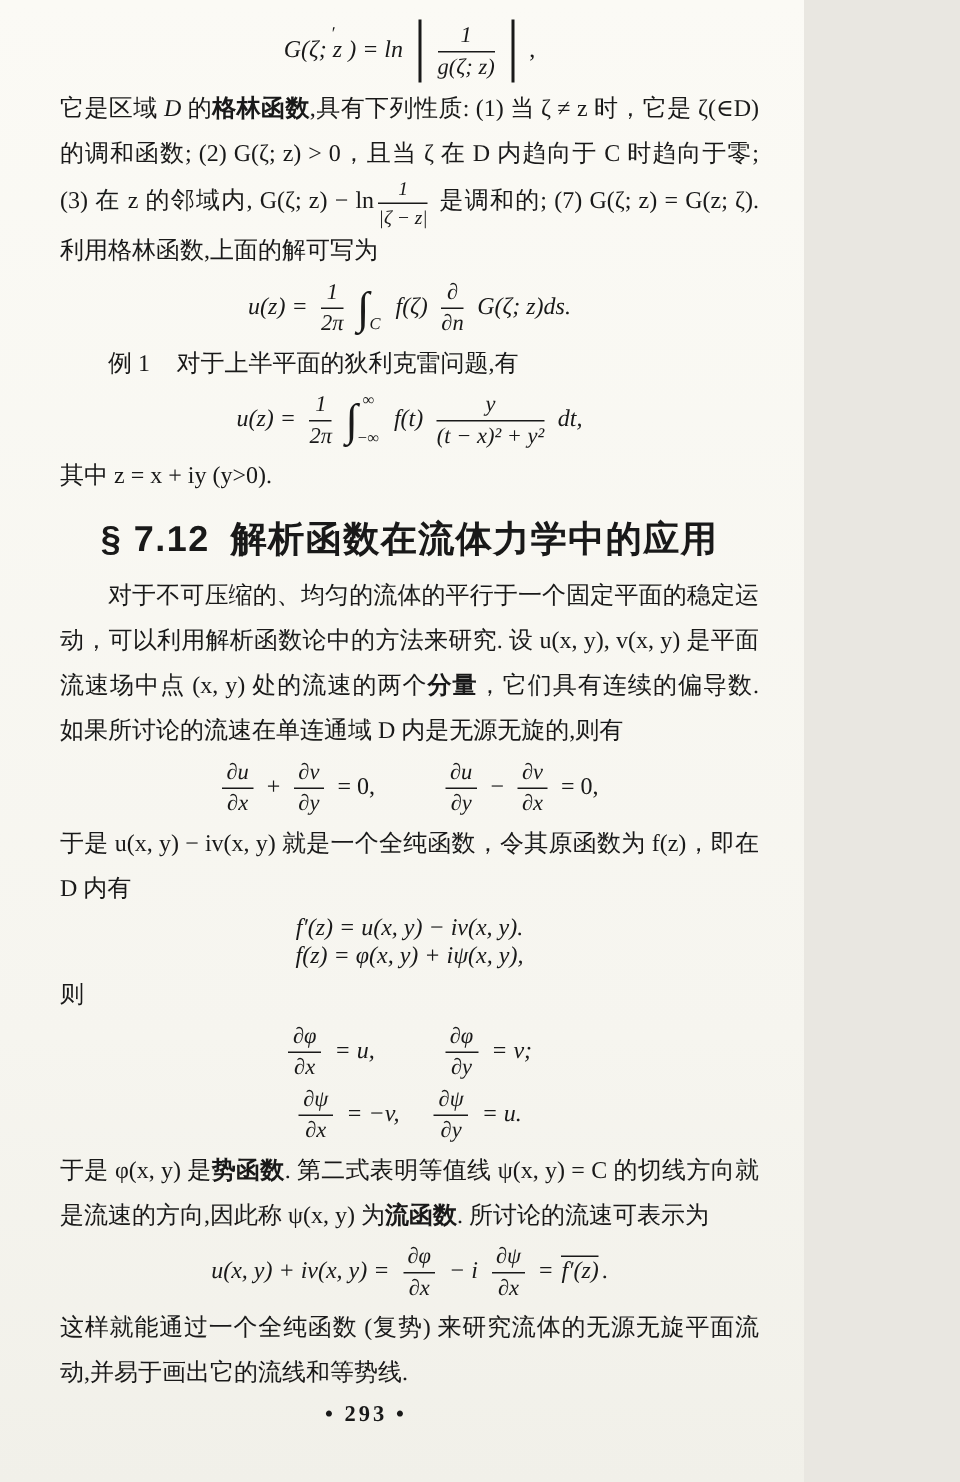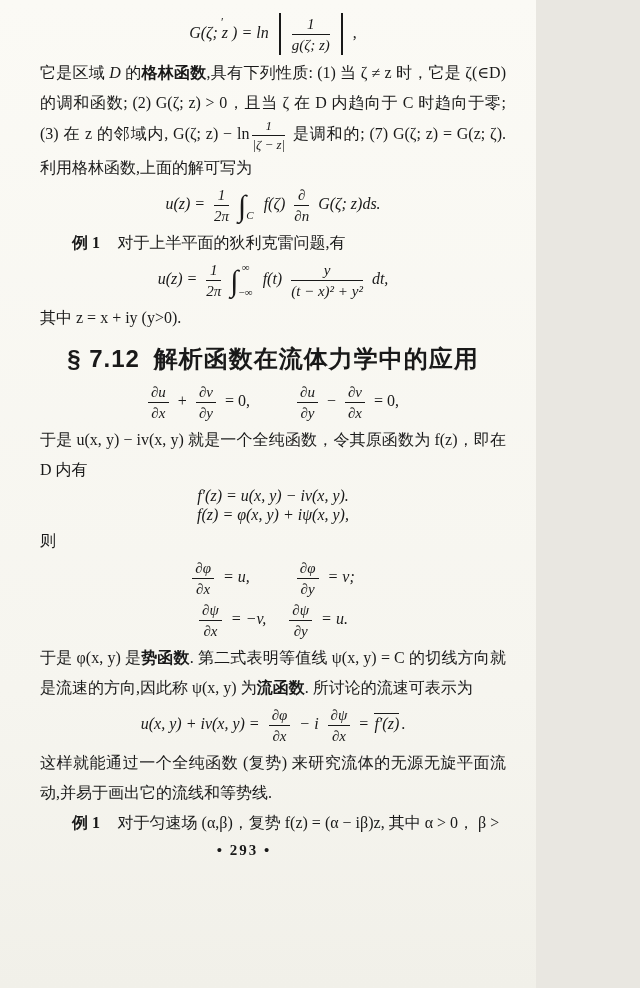--- a/index.html
+++ b/index.html
@@ -8,21 +8,21 @@
   .page {
     width: 536px; height: 988px; overflow: hidden; position: relative;
     background: linear-gradient(180deg, #fbfaf5 0%, #f6f5ef 70%, #f1f0e9 100%);
     color: #191919;
     font-family: "Liberation Serif", "DejaVu Serif", serif;
     padding: 10px 30px 0 40px;
   }
   .para { font-size: 16px; line-height: 30px; text-align: justify; }
   .indent { text-indent: 2em; }
   b { font-weight: bold; }
-  .ex-label { font-weight: bold; margin-right: 1.1em; }
+  .ex-label { font-weight: normal; margin-right: 1.1em; }
   
   .eq { text-align: center; font-size: 16px; margin: 3px 0; line-height: 1; }
   .eq .m { font-style: italic; margin: 0 2px; }
   .eq .up { font-style: normal; }
   .frac { display: inline-block; vertical-align: middle; text-align: center; font-size: 15px; line-height: 1.1; margin: 0 3px; font-style: italic; }
   .frac .num { display: block; border-bottom: 1.4px solid #191919; padding: 1px 3px 2px; }
   .frac .den { display: block; padding-top: 2px; }
   .frac-inline { font-size: 13px; vertical-align: middle; margin: 0 3px; }
   .int-sign { font-size: 30px; font-style: normal; vertical-align: middle; display: inline-block; line-height: 0.9; margin: 0 0 0 2px; }
   .int-sub-only { font-size: 11px; font-style: italic; vertical-align: -10px; margin-right: 4px; }
@@ -93,20 +93,23 @@
     </span>
     <span class="m">dt,</span>
   </div>
 
   <div class="para">其中 z = x + iy (y&gt;0).</div>
 
   <div class="section-header">
     <span class="no">§ 7.12</span><span>解析函数在流体力学中的应用</span>
   </div>
 
+  <div class="para indent">
+    <span>对于不可压缩的、均匀的流体的平行于一个固定平面的稳定运动，可以利用解析函数论中的方法来研究. 设 u(x, y), v(x, y) 是平面流速场中点 (x, y) 处的流速的两个</span><b>分量</b><span>，它们具有连续的偏导数. 如果所讨论的流速在单连通域 D 内是无源无旋的,则有</span>
+  </div>
 
   <div class="eq">
     <span class="frac"><span class="num">∂u</span><span class="den">∂x</span></span>
     <span class="m up">+</span>
     <span class="frac"><span class="num">∂v</span><span class="den">∂y</span></span>
     <span class="m up">= 0,</span>
     <span class="gap"></span>
     <span class="frac"><span class="num">∂u</span><span class="den">∂y</span></span>
     <span class="m up">−</span>
     <span class="frac"><span class="num">∂v</span><span class="den">∂x</span></span>
@@ -150,19 +153,16 @@
     <span class="m">u(x, y) + iv(x, y) =</span>
     <span class="frac"><span class="num">∂φ</span><span class="den">∂x</span></span>
     <span class="m">− i</span>
     <span class="frac"><span class="num">∂ψ</span><span class="den">∂x</span></span>
     <span class="m up">=</span>
     <span class="conj">f′(z)</span><span class="m up">.</span>
   </div>
 
   <div class="para">这样就能通过一个全纯函数 (复势) 来研究流体的无源无旋平面流动,并易于画出它的流线和等势线.</div>
 
-  <div class="para indent">
-    <b class="ex-label">例 1</b><span>对于匀速场 (α,β)，复势 f(z) = (α − iβ)z, 其中 α &gt; 0， β &gt;</span>
-  </div>
 
   <div class="page-number">• 293 •</div>
 
 </div>
 
 </body></html>

